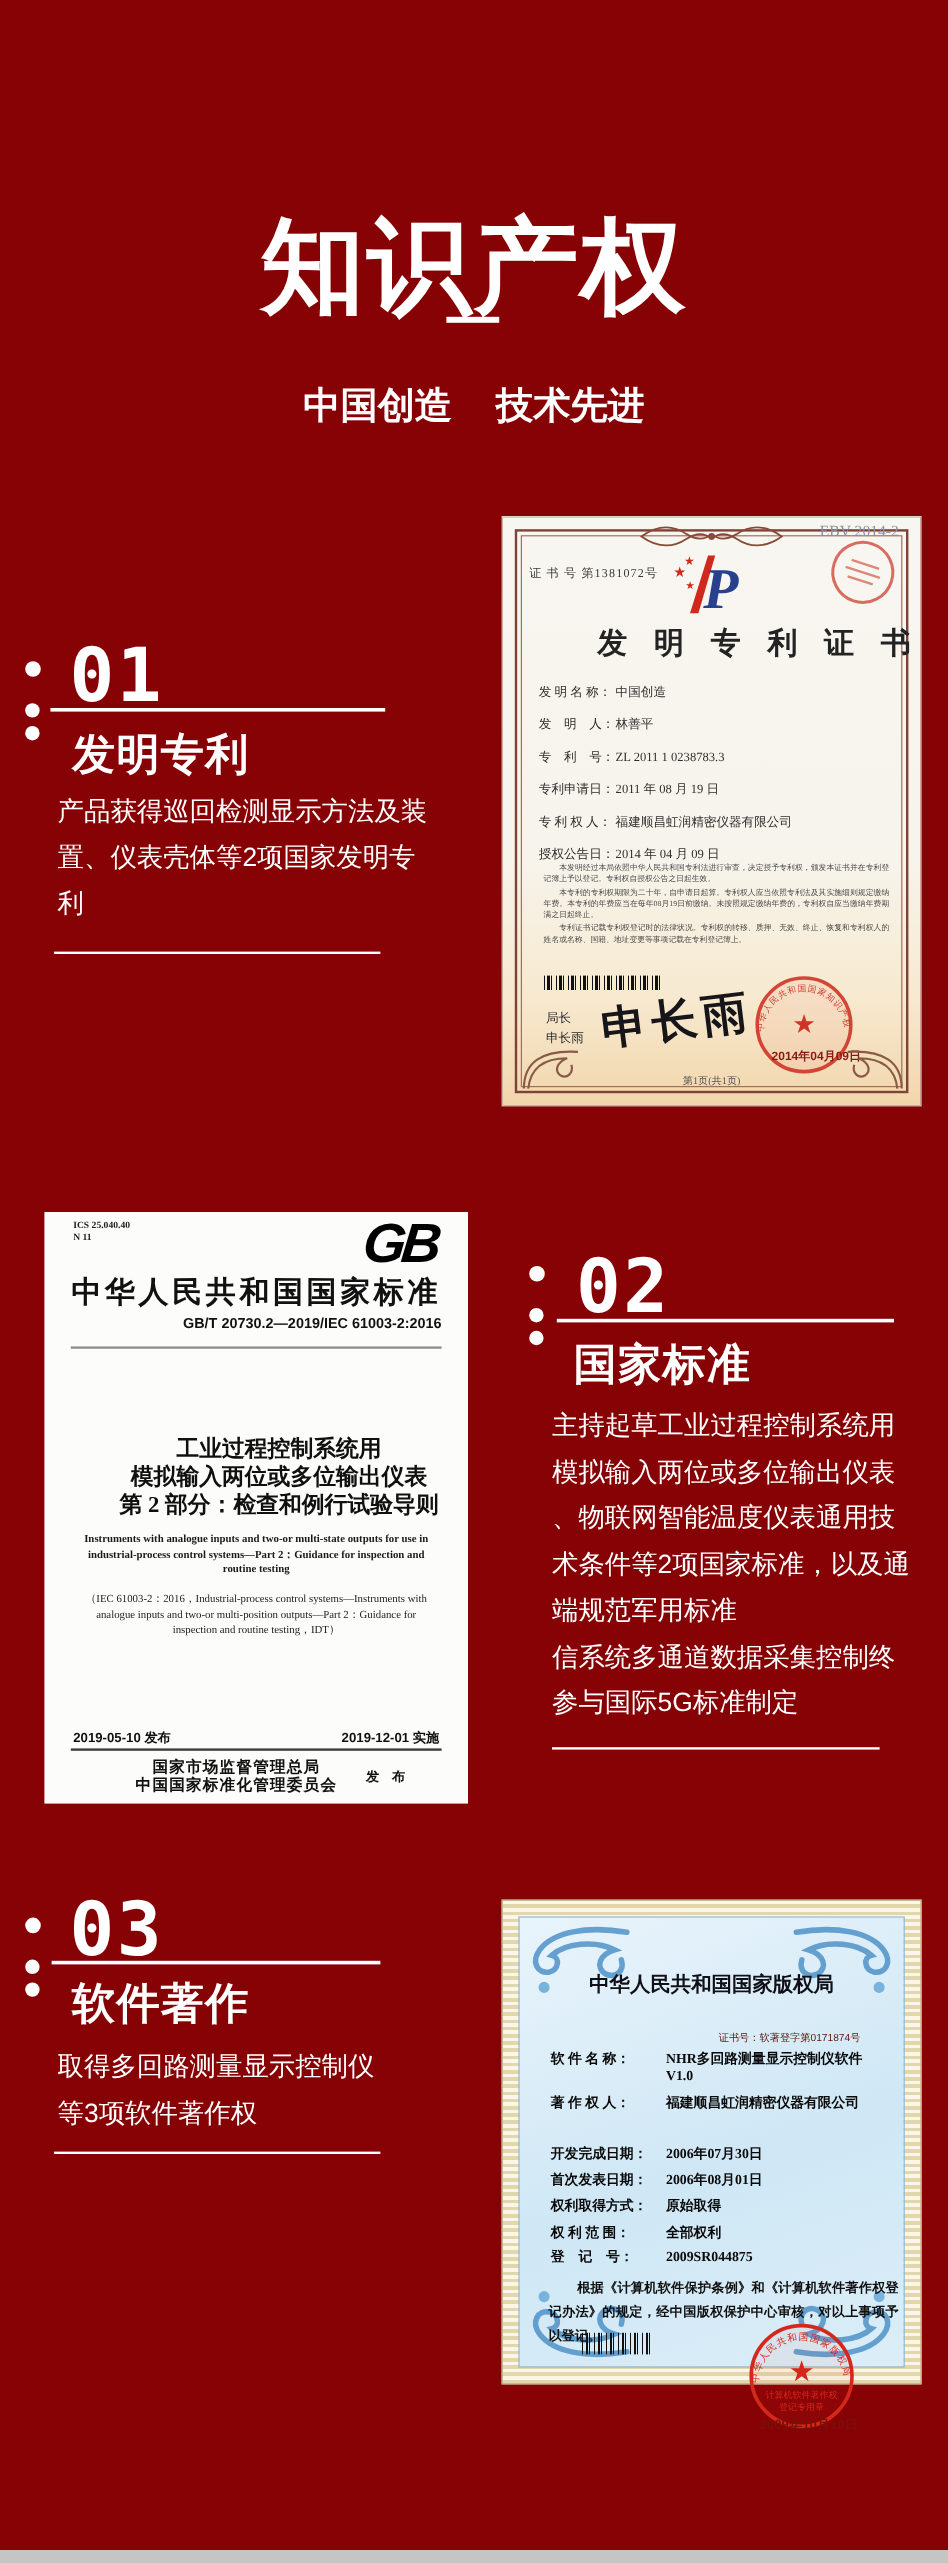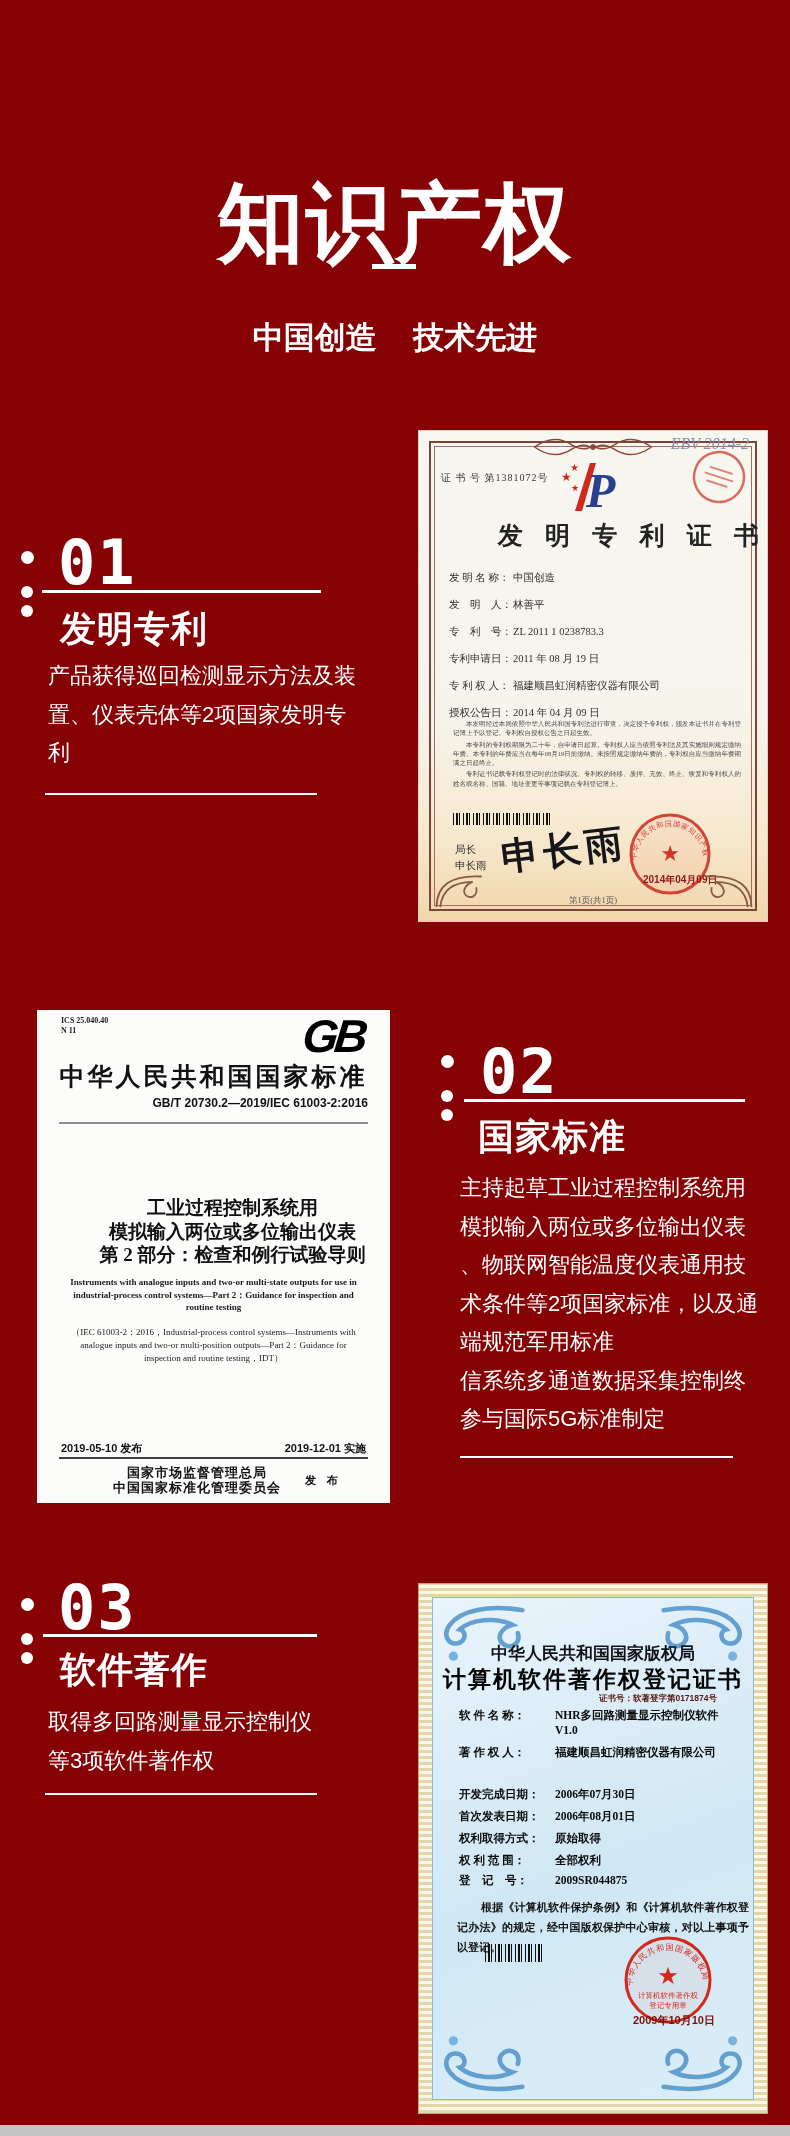--- a/index.html
+++ b/index.html
@@ -24,21 +24,21 @@
   .sec-heading{color:#fff;font-size:36px;font-weight:800;line-height:1;letter-spacing:1px;}
   .sec-body{color:#fff;font-size:22px;line-height:38.5px;font-weight:500;}
 
   
   .pcert{left:418px;top:430px;width:350px;height:492px;
          background:linear-gradient(180deg,#f8f6f1 0%,#f7f4ec 58%,#f7e9cf 82%,#f1d6ab 100%);
          border:1px solid #d8d2c4;box-sizing:border-box;}
   .pc-border{position:absolute;inset:10px;border:2px solid #7d4337;}
   .pc-border2{position:absolute;inset:15px;border:1px solid #a0705c;}
   .pc-certno{left:22px;top:40px;font-size:10px;letter-spacing:1px;color:#3a3a3a;}
-  .pc-hand{right:18px;top:4px;font-size:16px;font-style:italic;color:#8a8fa8;}
+  .pc-hand{right:18px;top:4px;font-size:13px;color:#8a8fa8;}
   .pc-title{left:0;right:0;top:88px;text-align:right;font-size:25px;font-weight:700;
             letter-spacing:8px;color:#232323;}
   .pc-fields{left:30px;top:133px;}
   .pc-field{height:27px;line-height:27px;font-size:10.5px;color:#2e2e2e;white-space:nowrap;}
   .pc-field .lbl{display:inline-block;min-width:64px;}
   .pc-legal{left:34px;top:288px;width:288px;font-size:6.5px;line-height:9.3px;color:#4a4a4a;
             text-align:justify;}
   .pc-legal p{margin:0 0 2px 0;text-indent:13px;}
   .barcode{background:repeating-linear-gradient(90deg,#111 0 1px,transparent 1px 3px,
            #111 3px 5px,transparent 5px 6px,#111 6px 7px,transparent 7px 10px);}
@@ -64,29 +64,29 @@
          line-height:12.6px;color:#1a1a1a;}
   .gb-iec{left:30px;top:316px;width:293px;text-align:center;font-size:9px;line-height:13px;color:#222;}
   .gb-dates{left:24px;top:431px;width:305px;font-size:11px;font-weight:700;color:#111;}
   .gb-dates .right{float:right;}
   .gb-hr2{left:22px;top:447px;width:309px;height:2px;background:#3d3d3d;}
   .gb-issuer{left:60px;top:456px;width:200px;text-align:center;font-size:13px;font-weight:700;
              line-height:14.5px;color:#111;letter-spacing:1px;}
   .gb-fabu{left:268px;top:463px;font-size:11px;font-weight:700;color:#111;letter-spacing:4px;}
 
   
-  .scert{left:418px;top:1583px;width:350px;height:531px;
+  .scert{left:418px;top:1583px;width:350px;height:404px;
          background:repeating-linear-gradient(0deg,#e3d6ab 0 3px,#faf6e8 3px 6px),#faf6e8;
          border:1px solid #b9a878;box-sizing:border-box;}
   .sc-page{position:absolute;inset:13px;border:1px solid #8fb8d8;
            background:linear-gradient(160deg,#e9f4fb 0%,#cfe7f5 55%,#dbeef8 100%);}
   .sc-authority{left:0;right:0;top:58px;text-align:center;font-size:17px;font-weight:700;color:#101018;}
   .sc-title{left:0;right:0;top:80px;text-align:center;font-size:23px;font-weight:800;
             letter-spacing:2px;color:#050505;}
-  .sc-certno{right:50px;top:109px;font-size:8.5px;font-weight:700;color:#5c160c;}
+  .sc-certno{right:50px;top:109px;font-size:8.5px;font-weight:400;color:#5c160c;}
   .sc-field{left:40px;font-size:11.5px;font-weight:700;color:#0a0a0a;white-space:nowrap;}
   .sc-field .lbl{display:inline-block;min-width:96px;}
   .sc-statement{left:38px;top:313px;width:292px;font-size:11px;font-weight:700;line-height:20px;
                 text-indent:24px;color:#101010;text-align:justify;}
   .sc-barcode{left:66px;top:360px;width:58px;height:18px;}
   .sc-sealdate{left:214px;top:429px;font-size:11px;font-weight:700;color:#7a1008;}
   .corner{width:92px;height:70px;}
   .corner.tr{transform:scaleX(-1);}
   .corner.bl{transform:scaleY(-1);}
   .corner.br{transform:scale(-1,-1);}
@@ -268,21 +268,20 @@
     <svg class="abs corner bl" style="left:16px;bottom:16px" viewBox="0 0 100 70">
       <path d="M95 8 C58 2 28 8 16 24 C8 35 14 46 25 44 C33 42 35 31 27 29 C39 18 66 15 84 24 C70 28 66 40 76 46 C85 50 93 43 90 33" fill="none" stroke="#4d92c8" stroke-width="5" stroke-linecap="round" opacity=".85"></path>
       <circle cx="20" cy="58" r="5" fill="#77b3dc"></circle>
     </svg>
     <svg class="abs corner br" style="right:16px;bottom:16px" viewBox="0 0 100 70">
       <path d="M95 8 C58 2 28 8 16 24 C8 35 14 46 25 44 C33 42 35 31 27 29 C39 18 66 15 84 24 C70 28 66 40 76 46 C85 50 93 43 90 33" fill="none" stroke="#4d92c8" stroke-width="5" stroke-linecap="round" opacity=".85"></path>
       <circle cx="20" cy="58" r="5" fill="#77b3dc"></circle>
     </svg>
 
     <div class="abs sc-authority serif">中华人民共和国国家版权局</div>
-    <div class="abs sc-title serif">计算机软件著作权登记证书</div>
     <div class="abs sc-certno">证书号：软著登字第0171874号</div>
 
     <div class="abs sc-field serif" style="top:124px">
       <span class="lbl">软 件 名 称：</span><span>NHR多回路测量显示控制仪软件</span>
     </div>
     <div class="abs sc-field serif" style="top:140px;left:136px">V1.0</div>
     <div class="abs sc-field serif" style="top:161px">
       <span class="lbl">著 作 权 人：</span><span>福建顺昌虹润精密仪器有限公司</span>
     </div>
     <div class="abs sc-field serif" style="top:203px">

